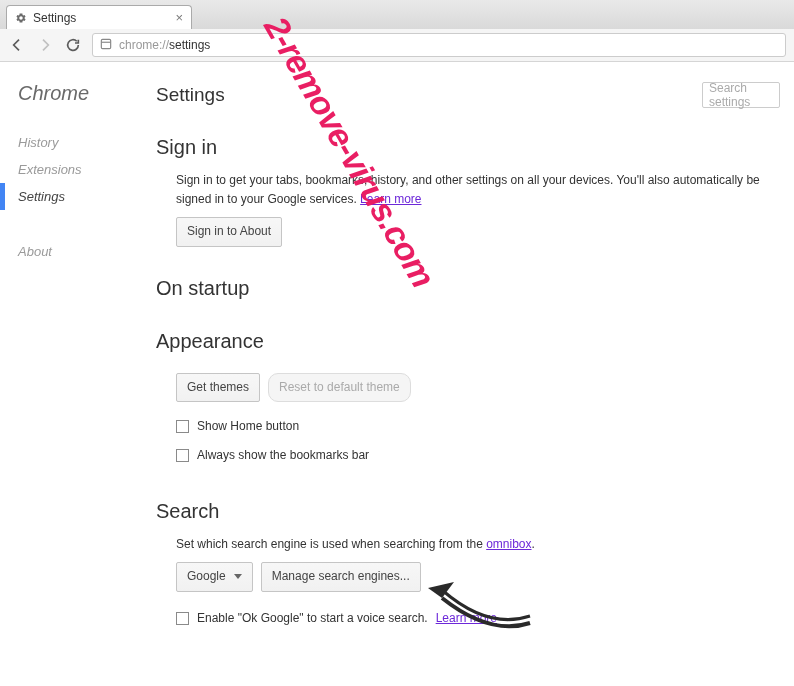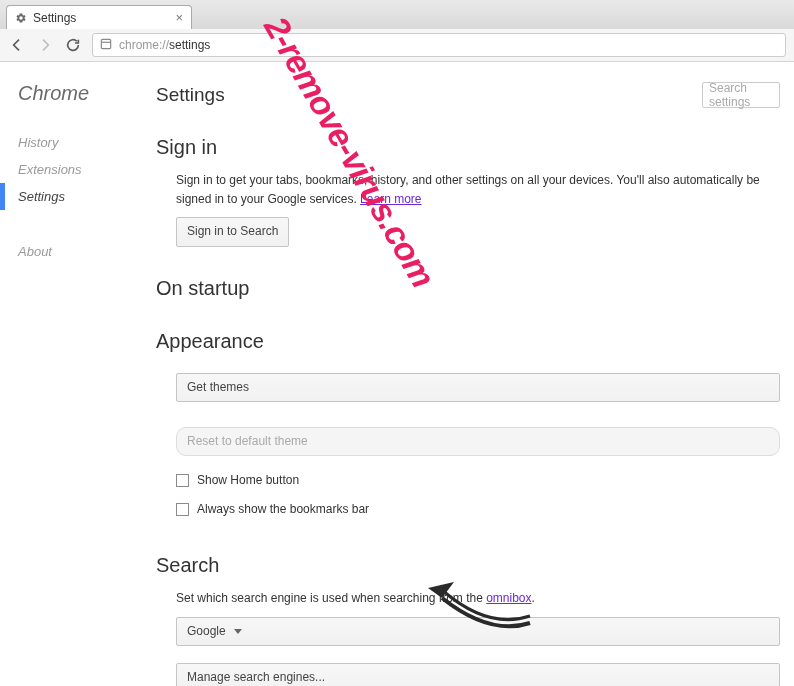--- a/index.html
+++ b/index.html
@@ -186,21 +186,21 @@
       border-radius: 2px;
       padding: 4px 10px;
       font-size: 12px; color:#444; cursor:pointer;
     }
     .caret-down {
       width:0; height:0;
       border-left:4px solid transparent;
       border-right:4px solid transparent;
       border-top:5px solid #666;
     }
-    .buttons-row { display:flex; gap:17px;flex-direction:column; }
+    .buttons-row { display:flex; gap:8px; }
     
     .watermark {
       position:absolute;
       top: 10px; left: 290px;
       font-size: 34px;
       font-weight: bold;
       font-style: italic;
       color: #E91E63;
       transform: rotate(60deg);
       transform-origin: top left;
@@ -274,21 +274,21 @@
       <div class="search-settings">
         <span>Search settings</span>
       </div>
     </div>
 
     <div class="section">
       <h3 class="section-title">Sign in</h3>
       <div class="section-body">
         <span>Sign in to get your tabs, bookmarks, history, and other settings on all your devices. You'll also automatically be signed in to your Google services. </span><span class="link">Learn more</span>
         <div>
-          <span class="btn">Sign in to Search</span>
+          <span class="btn">Sign in to About</span>
         </div>
       </div>
     </div>
 
     <div class="section">
       <h3 class="section-title">On startup</h3>
     </div>
 
     <div class="section">
       <h3 class="section-title">Appearance</h3>

